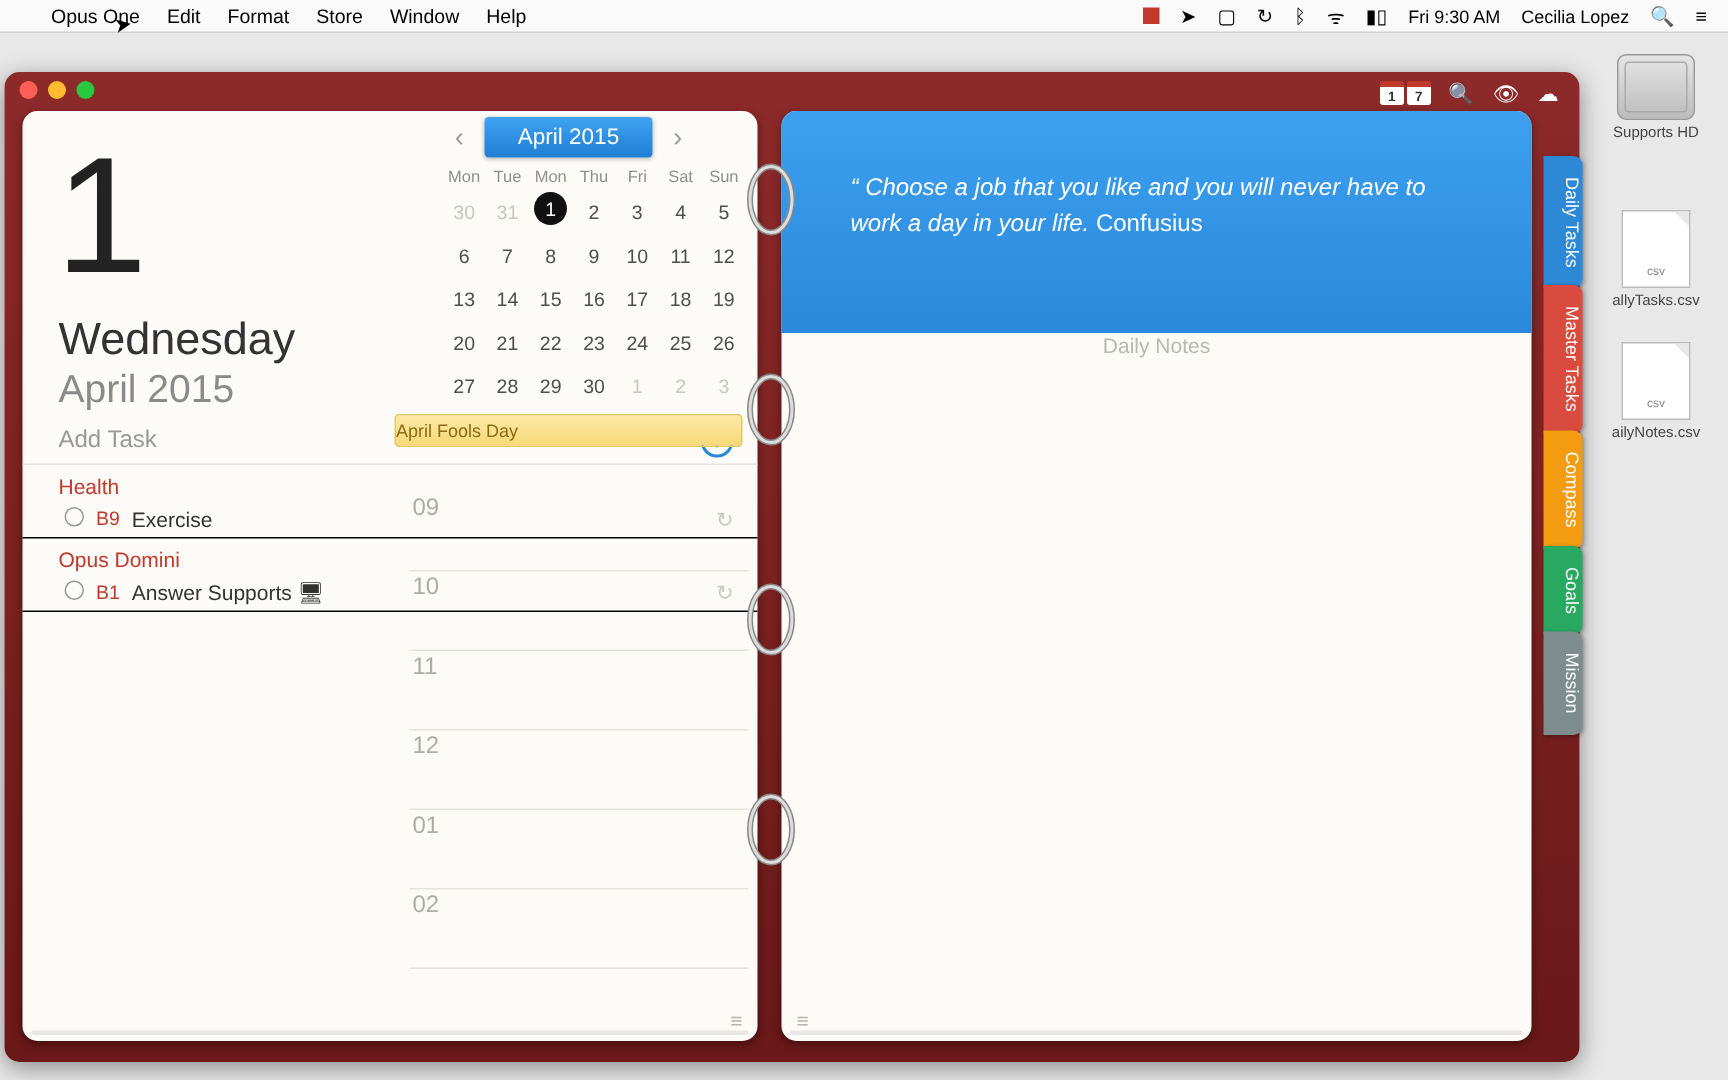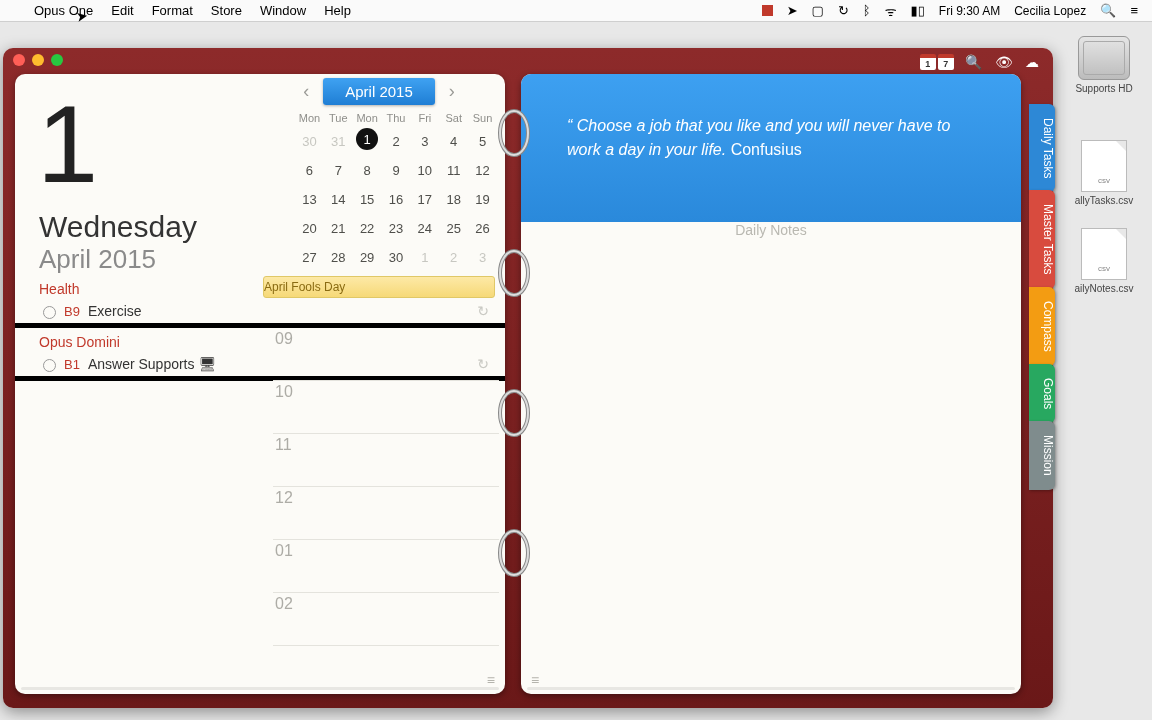--- a/index.html
+++ b/index.html
@@ -44,21 +44,21 @@
   .ring svg{ width:100%; height:100%;}
 
   
   .big-date{ font-size:110px; font-weight:200; letter-spacing:-8px; line-height:.8; padding:26px 0 0 22px; color:#222;}
   .weekday{ font-size:30px; font-weight:400; color:#333; padding-left:24px; margin-top:22px;}
   .month-sub{ font-size:26px; font-weight:300; color:#8a8a8a; padding-left:24px; margin-top:0px;}
   .add-task-row{ display:flex; align-items:center; padding:8px 16px 4px 24px; border-bottom:1px solid #e4e4e0;}
   .add-task-label{ color:#999; font-size:16px;}
   .plus-btn{ margin-left:auto; width:22px; height:22px; border:2px solid #2d88d6; border-radius:50%; display:flex; align-items:center; justify-content:center; color:#2d88d6; font-weight:bold; font-size:15px;}
   .cat-header{ color:#c1392b; font-size:14px; font-weight:500; padding:6px 0 2px 24px;}
-  .task-row{ display:flex; align-items:flex-end; padding:4px 16px 4px 28px; border-bottom:5px solid #000000; font-size:14px; color:#333;}
+  .task-row{ display:flex; align-items:flex-start; padding:4px 16px 4px 28px; border-bottom:1px solid #000000; font-size:14px; color:#333;}
   .task-row .circle{ width:13px; height:13px; border:1px solid #999; border-radius:50%; margin-right:8px;}
   .task-row .pri{ color:#c1392b; margin-right:8px; font-size:13px;}
   .task-row .sync{ margin-left:auto; color:#c9c9c3; font-size:14px;}
 
   
   .mini-month { position:absolute; top:4px; right:8px; width:236px;}
   .mini-month-header{ display:flex; align-items:center; justify-content:center; gap:8px; margin-bottom:4px;}
   .mini-month-title{ background:linear-gradient(#3fa2f2,#1f7ed4); color:#fff; font-size:15px; font-weight:500; padding:5px 22px; border-radius:3px; box-shadow:0 1px 3px rgba(0,0,0,.3);}
   .mini-month-arrow{ color:#9a9a96; font-size:18px; padding:0 6px; cursor:pointer;}
   .mini-weekdays,.mini-days{ display:grid; grid-template-columns:repeat(7,1fr); text-align:center;margin-left:34px;}
@@ -145,20 +145,24 @@
     <span>🔍</span>
     <span>👁</span>
     <span>☁</span>
   </div>
 
   <div class="page page-left">
      <div class="big-date">1</div>
      <div class="weekday">Wednesday</div>
      <div class="month-sub">April 2015</div>
 
+     <div class="add-task-row">
+        <span class="add-task-label">Add Task</span>
+        <span class="plus-btn">+</span>
+     </div>
 
      <div class="cat-header">Health</div>
      <div class="task-row">
         <span class="circle"></span>
         <span class="pri">B9</span>
         <span>Exercise</span>
         <span class="sync">↻</span>
      </div>
 
      <div class="cat-header">Opus Domini</div>

